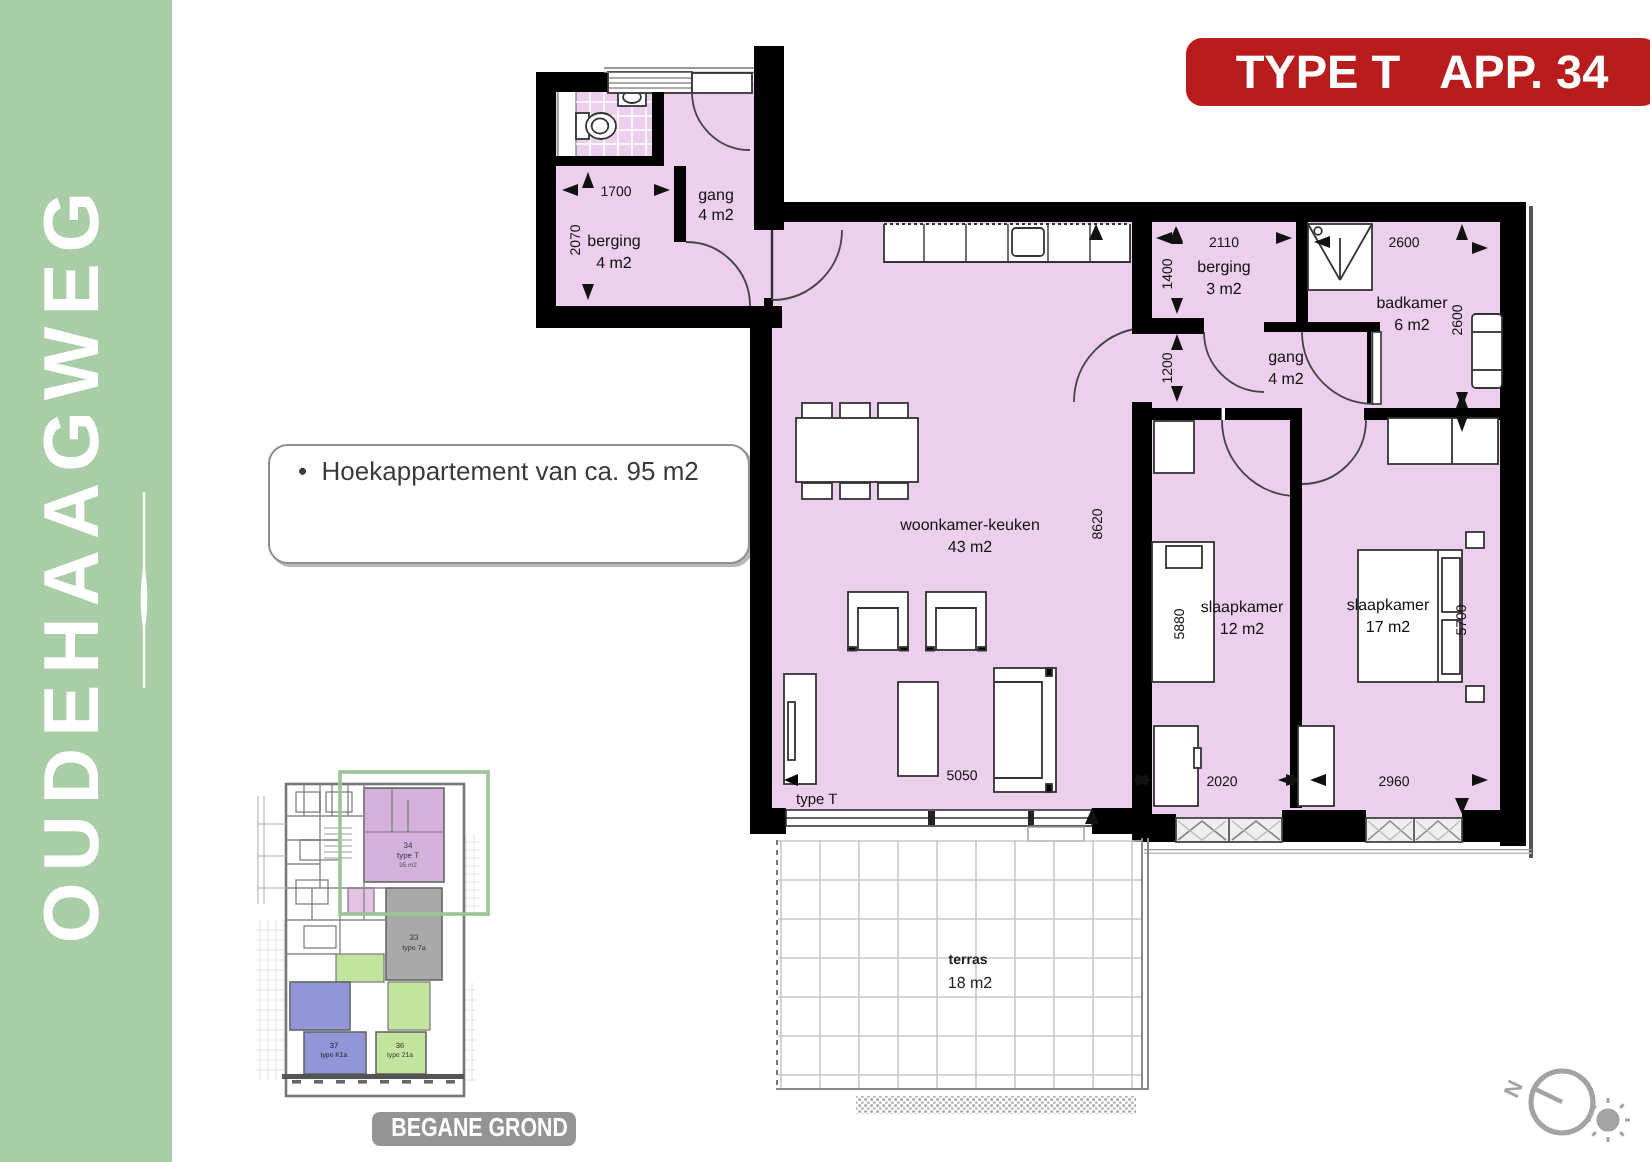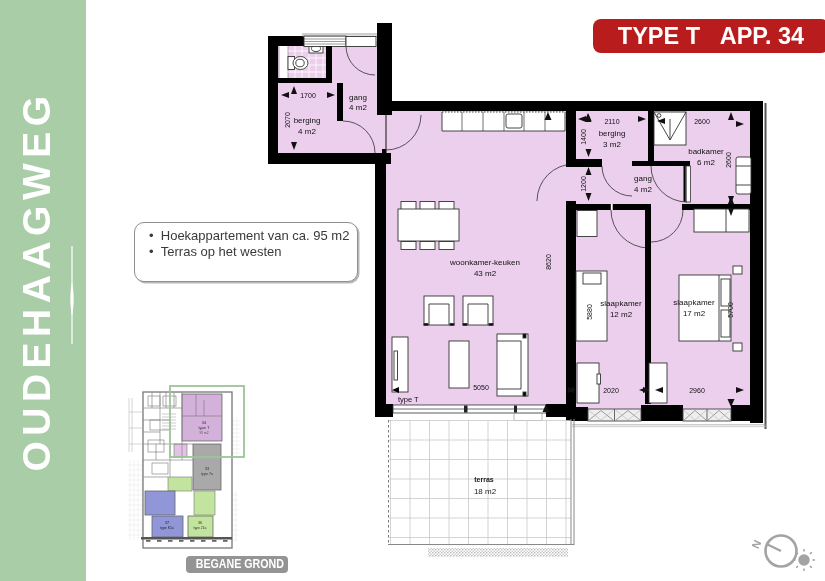--- a/index.html
+++ b/index.html
@@ -13,23 +13,22 @@
 
 <div class="abs" style="left:37px;top:281px;transform:translate(-50%,-50%) rotate(-90deg);color:#fff;font-weight:bold;font-size:39px;letter-spacing:5.5px;white-space:nowrap;">OUDEHAAGWEG</div>
 
 <svg class="abs" style="left:60px;top:240px;" width="26" height="110" viewBox="0 0 26 110">
 <line x1="12" y1="6" x2="12" y2="104" stroke="#fff" stroke-width="1.2"></line>
 <path d="M12,42 C14.2,52 14.2,66 12,76 C9.8,66 9.8,52 12,42 Z" fill="#fff"></path>
 </svg>
 
 <div class="abs" style="left:593px;top:19px;width:236px;height:34px;background:#b91c1c;border-radius:8px;color:#fff;font-weight:bold;font-size:23.5px;text-align:center;line-height:34px;">TYPE&nbsp;T&nbsp;&nbsp;&nbsp;APP.&nbsp;34</div>
 
-<div class="abs" style="left:134px;top:222px;width:208px;height:53px;border:1.6px solid #8f8f8f;border-radius:10px;box-shadow:1.5px 1.5px 0 #b8b8b8;background:#fff;color:#3a3a3a;font-size:13px;padding:5px 0 0 14px;white-space:nowrap;">
+<div class="abs" style="left:134px;top:222px;width:208px;height:53px;border:1.6px solid #8f8f8f;border-radius:10px;box-shadow:1.5px 1.5px 0 #b8b8b8;background:#fff;color:#3a3a3a;font-size:13px;padding:5px 17px 0 14px;white-space:nowrap;">
 <div style="height:15.5px;">•&nbsp;&nbsp;Hoekappartement van ca. 95 m2</div>
-<div style="height:15.5px;">•&nbsp;&nbsp;Terras op het westen</div>
 </div>
 
 <svg class="abs" style="left:0;top:0;" width="825" height="581" viewBox="0 0 825 581">
 <defs>
 <pattern id="dots" width="3" height="3" patternUnits="userSpaceOnUse">
 <circle cx="0.8" cy="0.8" r="0.75" fill="#aaa"></circle>
         <circle cx="2.2" cy="2.2" r="0.75" fill="#bbb"></circle>
 </pattern>
 </defs>
 

